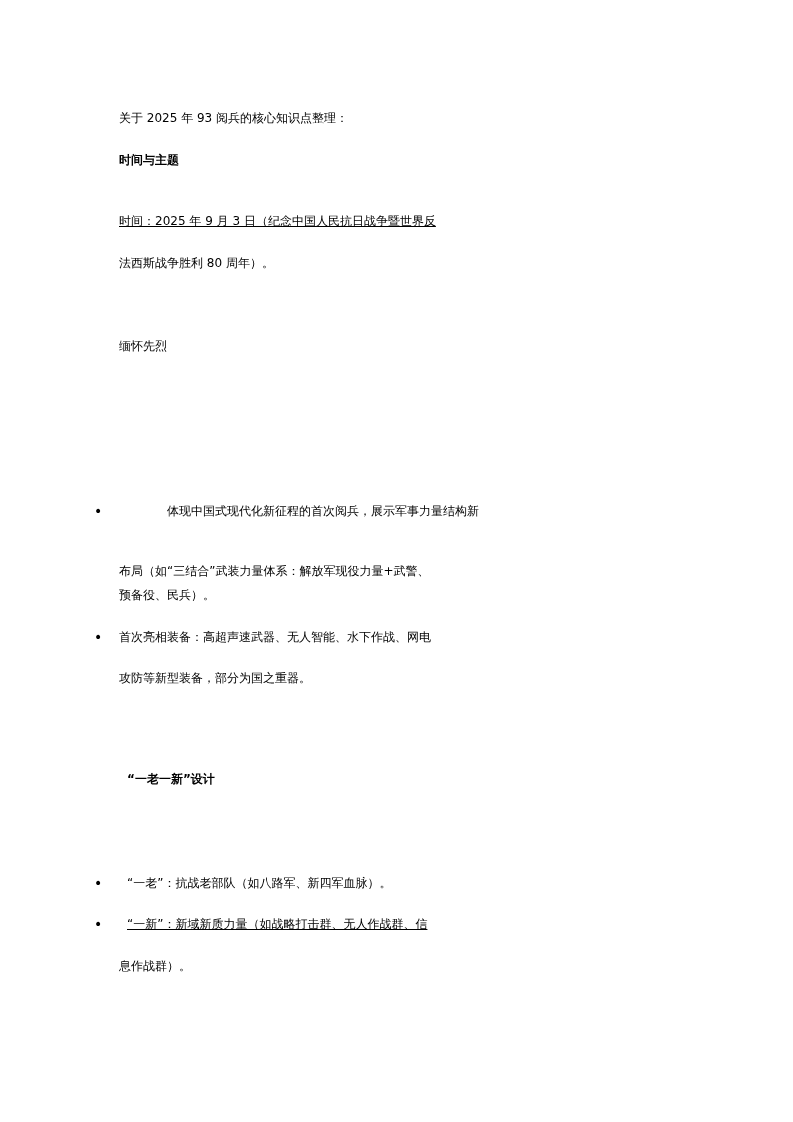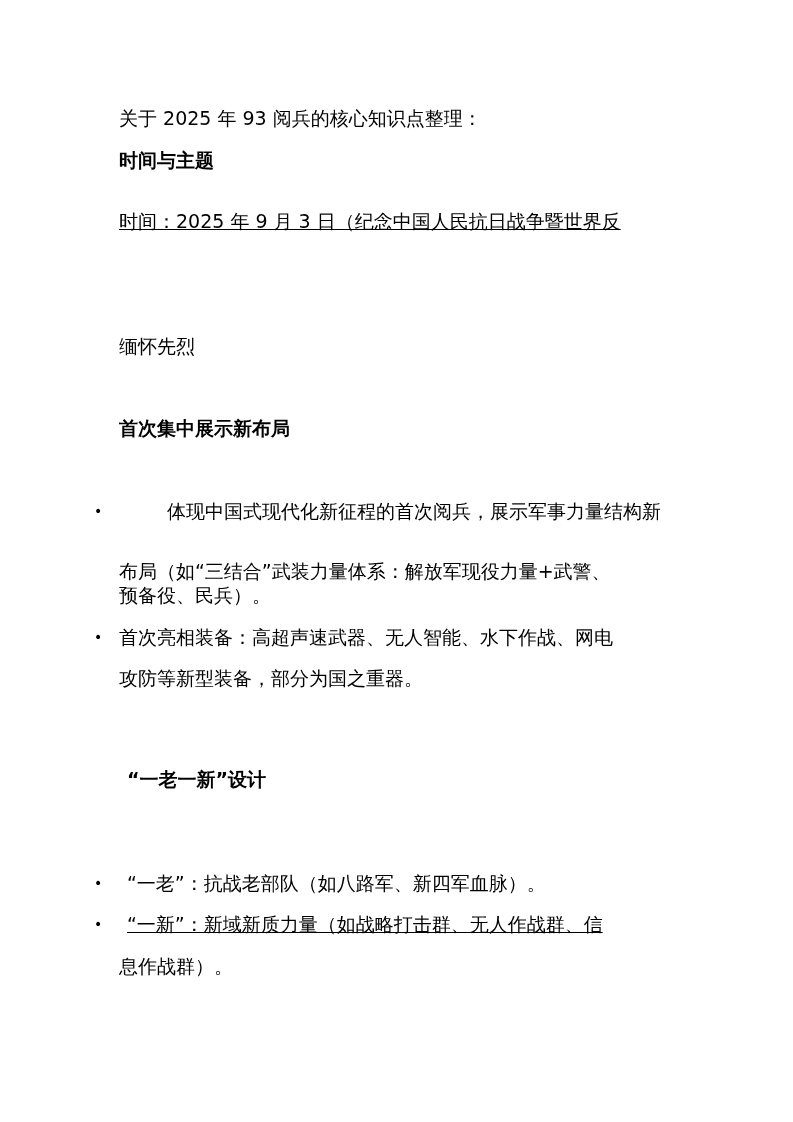--- a/index.html
+++ b/index.html
@@ -3,41 +3,41 @@
 <meta charset="utf-8">
 <style>
   html, body { margin: 0; padding: 0; background: #ffffff; }
   body {
     width: 793px; height: 1122px; position: relative; overflow: hidden;
     font-family: "DejaVu Sans", "Liberation Sans", sans-serif;
     color: #000000;
   }
   .page { position: absolute; left: 0; top: 0; width: 793px; height: 1122px; }
   .line {
-    position: absolute; left: 119px; font-size: 19px; line-height: 24px;
+    position: absolute; left: 119px; font-size: 12px; line-height: 24px;
     white-space: nowrap; letter-spacing: 0px;
   }
   .bold { font-weight: bold; }
   .bullet {
     position: absolute; left: 94px; font-size: 14px; line-height: 24px;
   }
 </style>
 </head>
 <body>
 
 <div class="page">
 
   <div class="line" style="top:106px;">关于 2025 年 93 阅兵的核心知识点整理：</div>
 
   <div class="line bold" style="top:148px;">时间与主题</div>
 
   <div class="line" style="top:209px;text-decoration:underline;">时间：2025 年 9 月 3 日（纪念中国人民抗日战争暨世界反</div>
+  <div class="line" style="top:251px;">法西斯战争胜利 80 周年）。</div>
   <div class="line" style="top:334px;">缅怀先烈</div>
 
-  <div class="line bold" style="top:416px;">首次集中展示新布局</div>
 
   <div>
     <div>
       <span class="bullet" style="top:499px;">•</span>
       <div class="line" style="top:499px;margin-left:48px;">体现中国式现代化新征程的首次阅兵，展示军事力量结构新</div>
       <div class="line" style="top:541px;margin-top:18px;">布局（如“三结合”武装力量体系：解放军现役力量+武警、</div>
       <div class="line" style="top:583px;">预备役、民兵）。</div>
     </div>
     <div>
       <span class="bullet" style="top:625px;">•</span>

